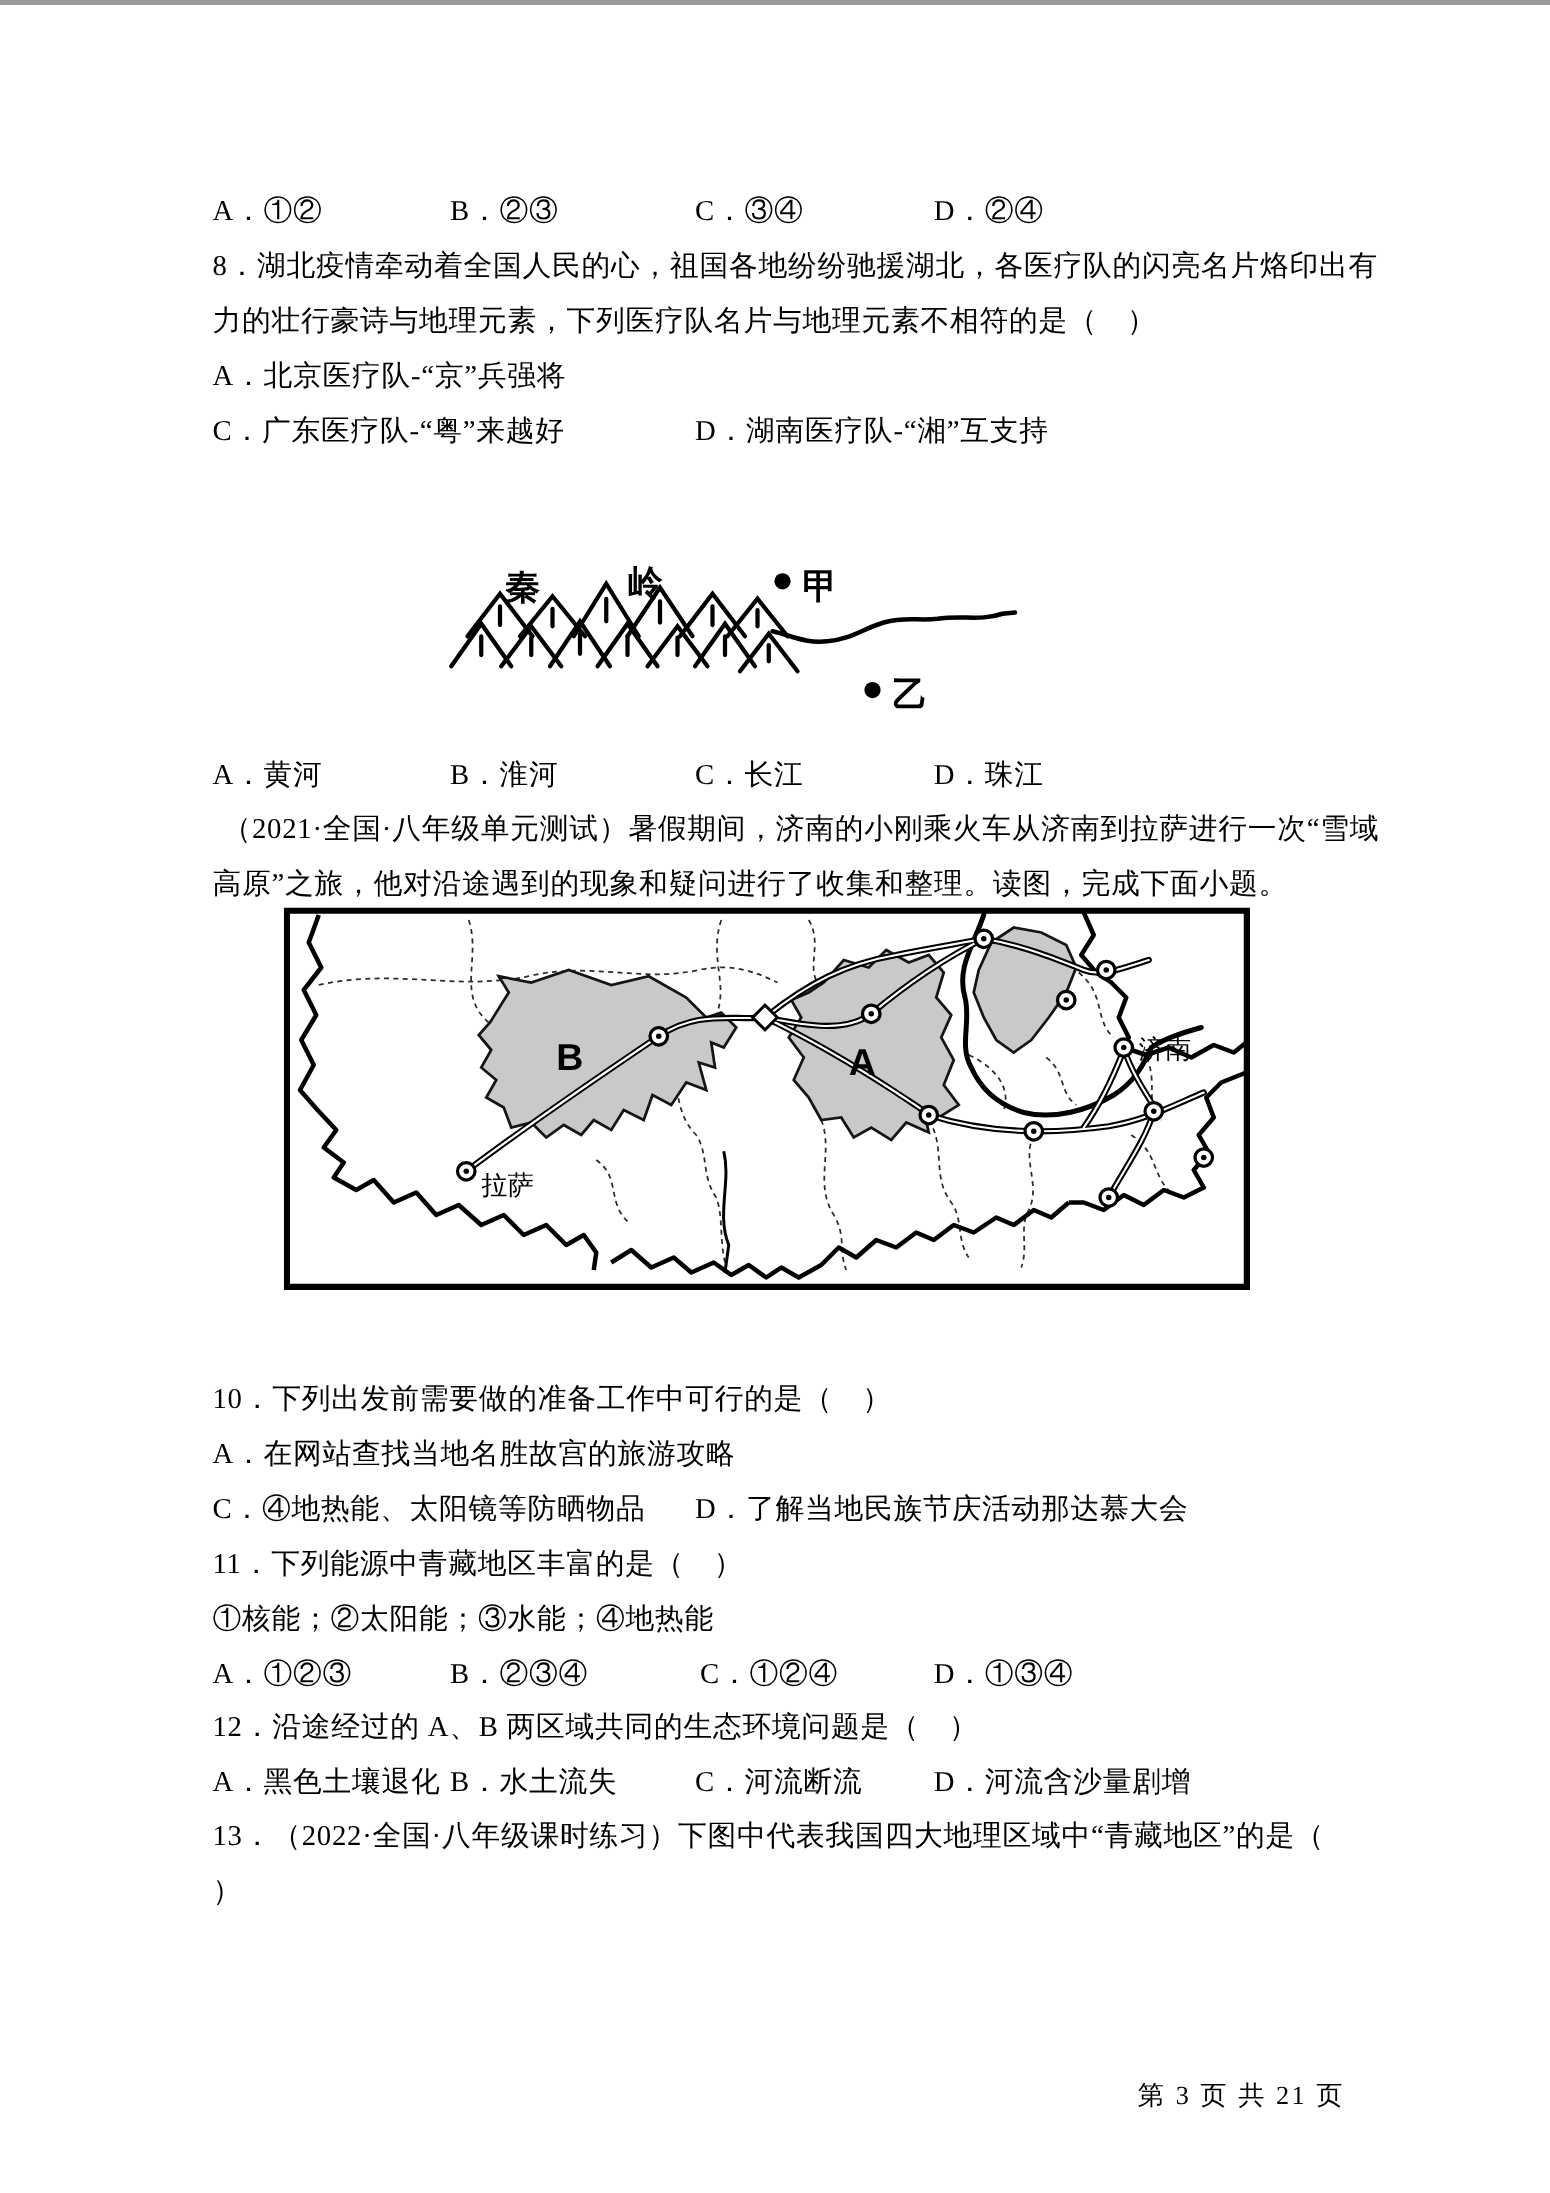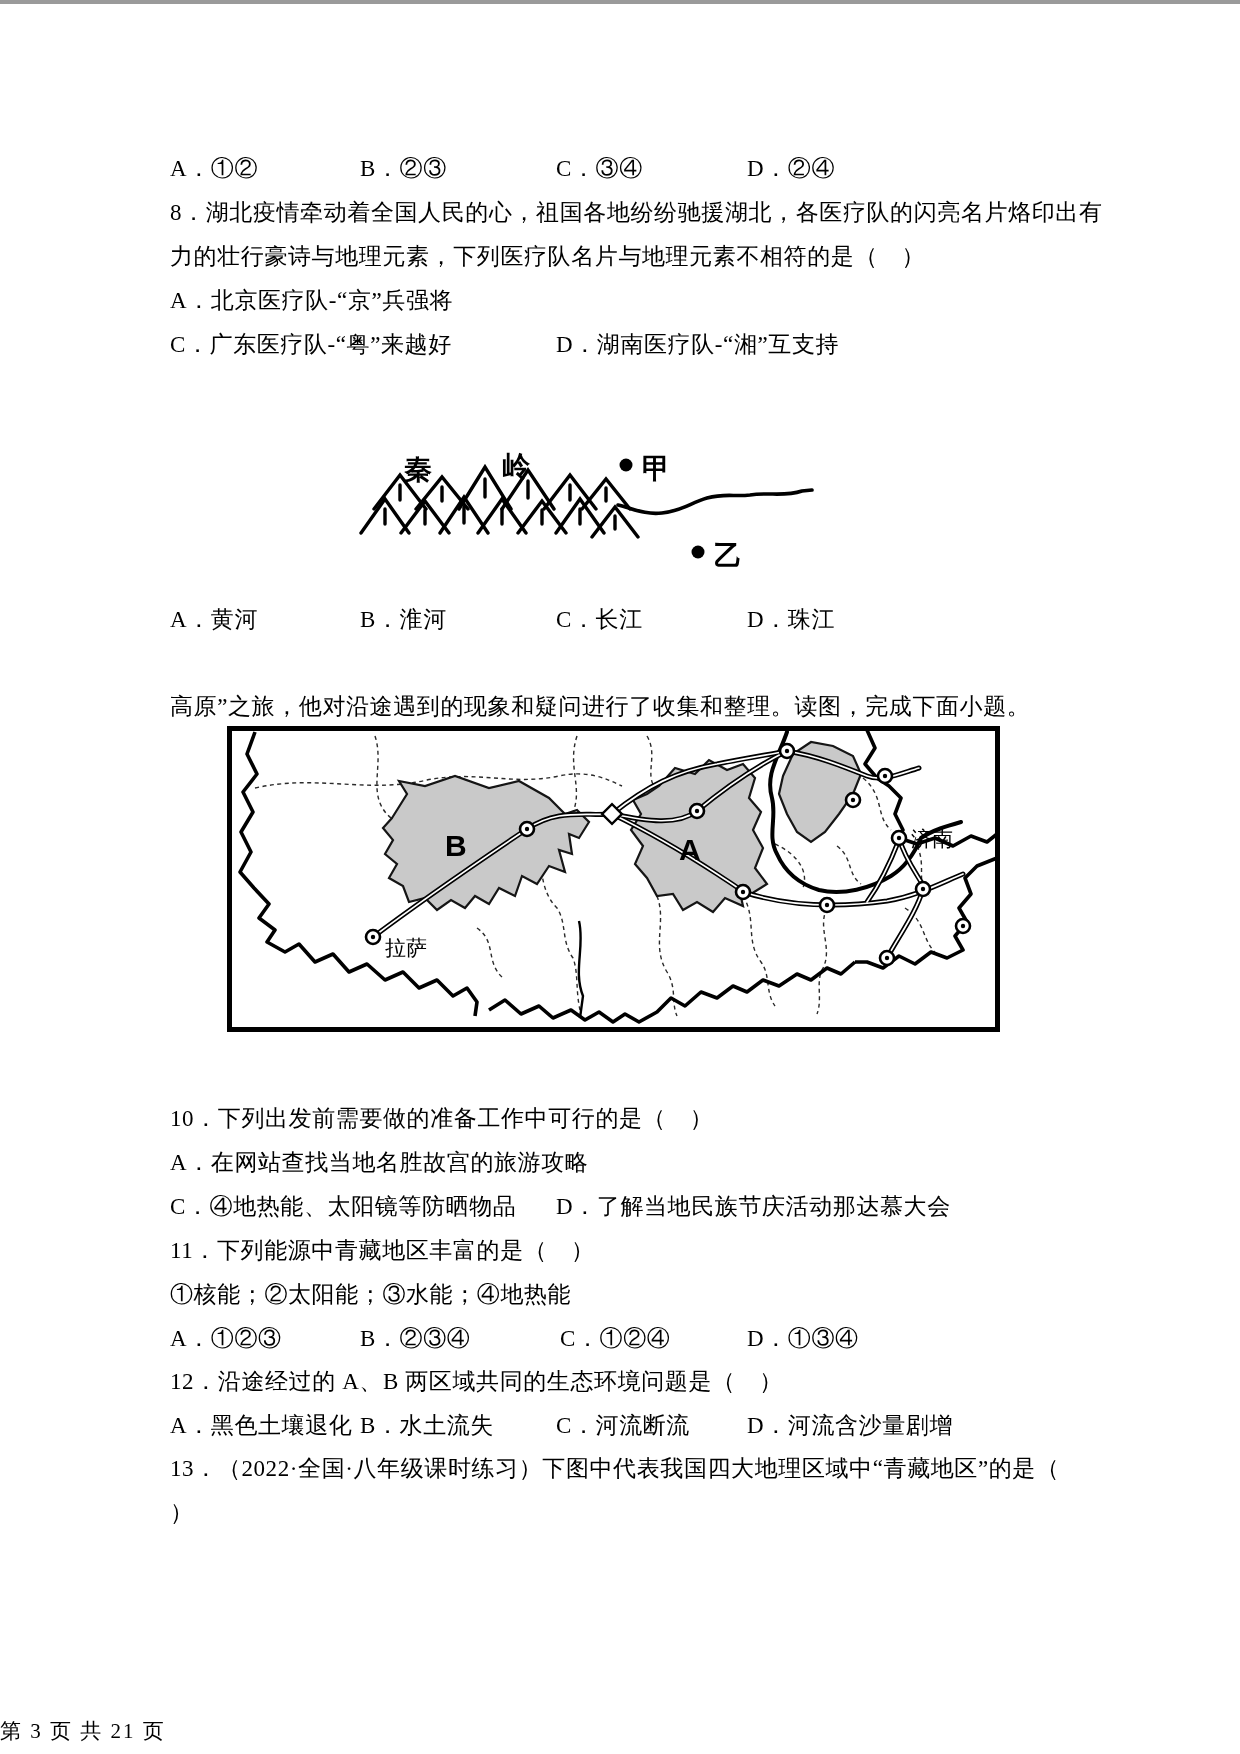--- a/index.html
+++ b/index.html
@@ -9,21 +9,21 @@
     margin:4px auto;
     background:#ffffff;
     font-family:"Liberation Serif","DejaVu Serif",serif;
     color:#000;
     font-size:23px;
     overflow:hidden;
     padding-left:28px;
   }
   .abs{position:absolute;}
   .t{white-space:pre;letter-spacing:0.6px;line-height:30px;}
-  .footer{left:0;top:1713px;width:1076px;text-align:left;font-size:21px;letter-spacing:2px;}
+  .footer{left:0;top:1658px;width:1076px;text-align:right;font-size:21px;letter-spacing:2px;}
   svg text{font-family:"Liberation Sans","DejaVu Sans",sans-serif;}
   svg .cn-label{font-family:"Liberation Sans","DejaVu Sans",sans-serif;}
   svg .serif-label{font-family:"Liberation Serif","DejaVu Serif",serif;font-weight:bold;}
 </style>
 </head>
 <body>
 
 <div class="page">
 
   <span class="abs t" style="left:170px;top:150px">A．①②</span>
@@ -66,20 +66,21 @@
 
     <circle cx="368" cy="155" r="6.5" fill="#000"></circle>
     <text x="384" y="168" font-size="28" class="serif-label">乙</text>
   </svg>
 
   <span class="abs t" style="left:170px;top:601px">A．黄河</span>
   <span class="abs t" style="left:360px;top:601px">B．淮河</span>
   <span class="abs t" style="left:556px;top:601px">C．长江</span>
   <span class="abs t" style="left:747px;top:601px">D．珠江</span>
 
+  <span class="abs t" style="left:178px;top:644px">（2021·全国·八年级单元测试）暑假期间，济南的小刚乘火车从济南到拉萨进行一次“雪域</span>
   <span class="abs t" style="left:170px;top:688px">高原”之旅，他对沿途遇到的现象和疑问进行了收集和整理。读图，完成下面小题。</span>
 
   <svg class="abs" style="left:227px;top:722px" width="773" height="306" viewBox="0 0 773 306">
     <rect x="2.5" y="2.5" width="768" height="301" fill="#ffffff" stroke="#000" stroke-width="5"></rect>
 
     <g stroke="#2a2a2a" stroke-width="1.4" stroke-dasharray="4 3.5" fill="none">
       <path d="M28,62 C90,48 140,68 200,54 C250,44 285,60 332,50 C360,44 378,52 395,60"></path>
       <path d="M148,10 C158,40 138,70 164,92"></path>
       <path d="M350,10 C340,40 356,62 346,86"></path>
       <path d="M420,10 C432,30 416,50 430,64"></path>

